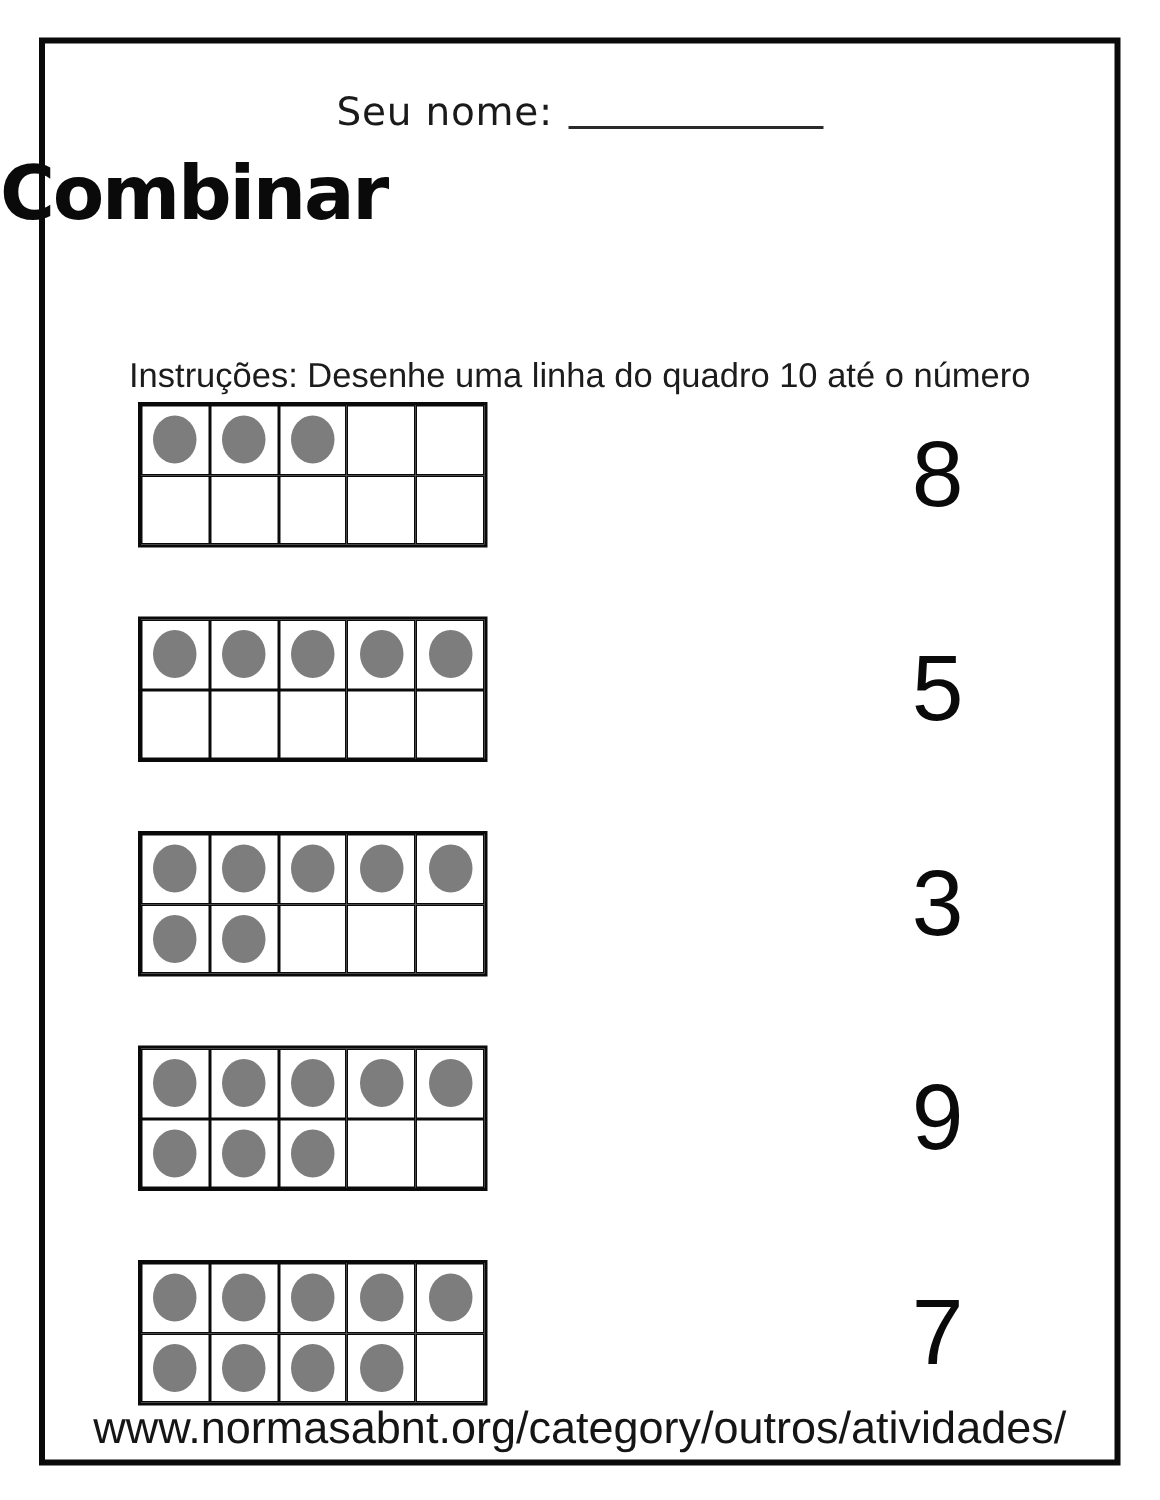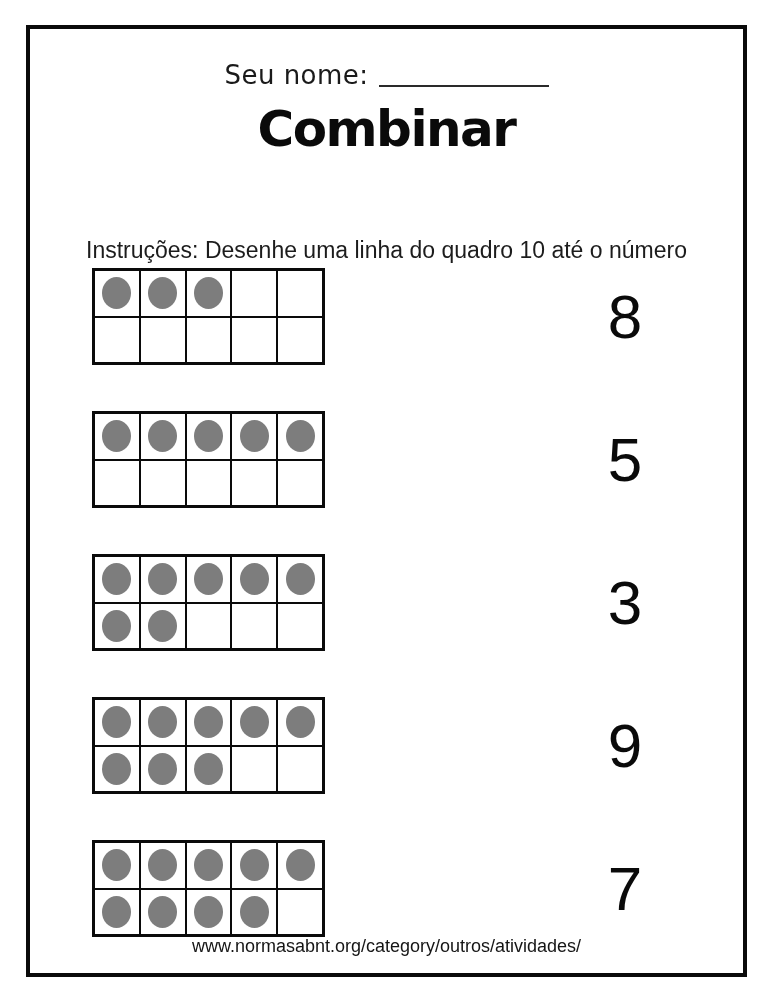--- a/index.html
+++ b/index.html
@@ -26,21 +26,21 @@
     font-size: 26px; letter-spacing: 0.5px; color: #1a1a1a;
   }
   .name-blank {
     display: inline-block; width: 170px; height: 1px;
     border-bottom: 2px solid #2a2a2a;
     margin-left: 10px; transform: translateY(3px);
   }
 
   .title {
     position: absolute; top: 102px; left: 0; width: 773px;
-    text-align: center;
+    text-align: left;
     font-family: "DejaVu Sans", sans-serif;
     font-weight: bold; font-size: 50px; letter-spacing: -1.5px;
     color: #0a0a0a; line-height: 1.1;
   }
 
   .instructions {
     position: absolute; top: 188px; left: 0; width: 773px;
     text-align: center;
     font-size: 23px; line-height: 31px; color: #1c1c1c; margin-top: 47px;
   }
@@ -73,21 +73,21 @@
   .num {
     width: 130px; text-align: center;
     font-size: 62px; color: #0a0a0a;
     font-family: "Liberation Sans", sans-serif;
     line-height: 97px;
   }
 
   .footer {
     position: absolute; top: 936px; left: 0; width: 773px;
     text-align: center;
-    font-size: 18px; color: #151515;
+    font-size: 30px; color: #151515;
     letter-spacing: 0px;
   }
 </style>
 </head>
 <body>
 
 <div class="sheet">
 
   <div class="page-border"></div>
 

